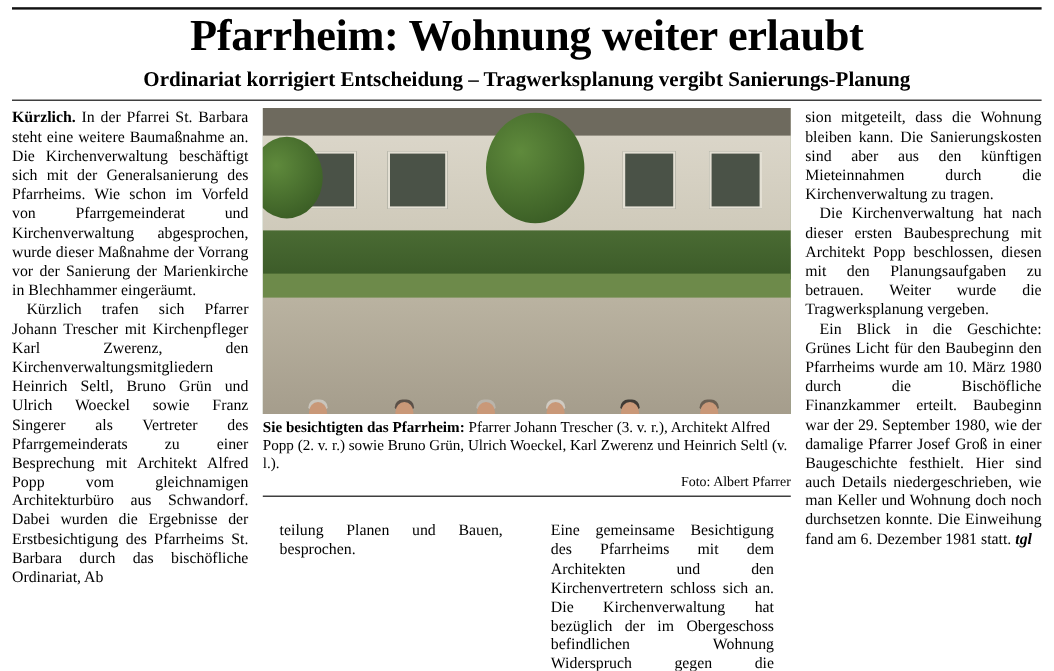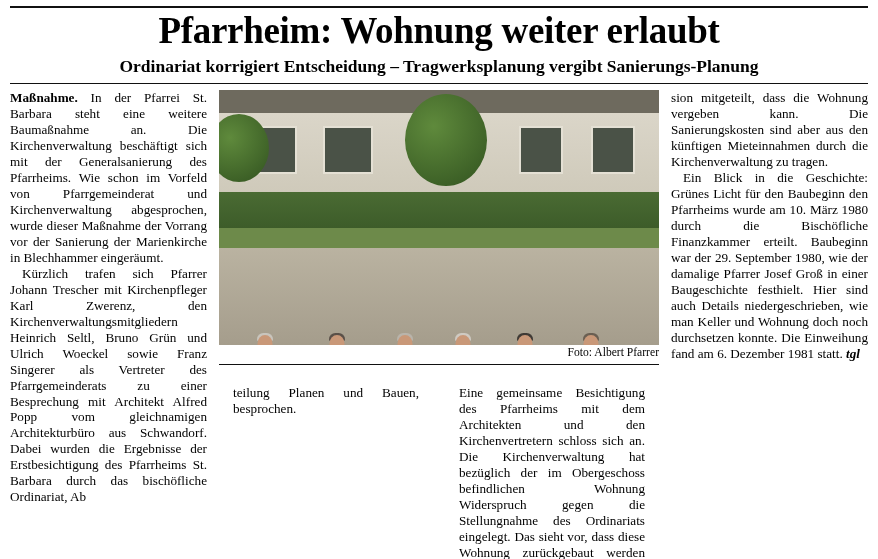--- a/index.html
+++ b/index.html
@@ -170,21 +170,21 @@
 
   <div class="rule-top"></div>
 
   <h1 class="headline">Pfarrheim: Wohnung weiter erlaubt</h1>
   <h2 class="subhead">Ordinariat korrigiert Entscheidung – Tragwerksplanung vergibt Sanierungs-Planung</h2>
   <div class="rule-under-sub"></div>
 
   <div class="columns">
 
     <div class="col">
-      <p class="first"><span class="dateline">Maßnahme.</span><span> In der Pfarrei St. Barbara steht eine weitere Baumaßnahme an. Die Kirchenverwaltung beschäftigt sich mit der Generalsanierung des Pfarrheims. Wie schon im Vorfeld von Pfarrgemeinderat und Kirchenverwaltung abgesprochen, wurde dieser Maßnahme der Vorrang vor der Sanierung der Marienkirche in Blechhammer eingeräumt.</span></p>
+      <p class="first"><span class="dateline">Kürzlich.</span><span> In der Pfarrei St. Barbara steht eine weitere Baumaßnahme an. Die Kirchenverwaltung beschäftigt sich mit der Generalsanierung des Pfarrheims. Wie schon im Vorfeld von Pfarrgemeinderat und Kirchenverwaltung abgesprochen, wurde dieser Maßnahme der Vorrang vor der Sanierung der Marienkirche in Blechhammer eingeräumt.</span></p>
       <p>Kürzlich trafen sich Pfarrer Johann Trescher mit Kirchenpfleger Karl Zwerenz, den Kirchenverwaltungsmitgliedern Heinrich Seltl, Bruno Grün und Ulrich Woeckel sowie Franz Singerer als Vertreter des Pfarrgemeinderats zu einer Besprechung mit Architekt Alfred Popp vom gleichnamigen Architekturbüro aus Schwandorf. Dabei wurden die Ergebnisse der Erstbesichtigung des Pfarrheims St. Barbara durch das bischöfliche Ordinariat, Ab</p>
     </div>
 
     <div class="midcol">
 
       <div class="photo-wrap">
         <div class="photo">
           <div class="ph-sky"></div>
           <div class="ph-building"></div>
           <div class="ph-roof"></div>
@@ -228,33 +228,35 @@
 
           </div>
 
           <div class="person" style="left:372px;">
             <div class="hair" style="background:#6a5f52;"></div>
             <div class="head"></div>
 
           </div>
         </div>
 
+        <div class="caption"><b>Sie besichtigten das Pfarrheim:</b><span> Pfarrer Johann Trescher (3. v. r.), Architekt Alfred Popp (2. v. r.) sowie Bruno Grün, Ulrich Woeckel, Karl Zwerenz und Heinrich Seltl (v. l.).</span></div>
         <div class="credit">Foto: Albert Pfarrer</div>
         <div class="cap-rule"></div>
       </div>
 
       <div class="mid-two">
         <div class="mid-col">
           <p class="first">teilung Planen und Bauen, besprochen.</p>
         </div>
         <div class="mid-col">
           <p class="first">Eine gemeinsame Besichtigung des Pfarrheims mit dem Architekten und den Kirchenvertretern schloss sich an. Die Kirchenverwaltung hat bezüglich der im Obergeschoss befindlichen Wohnung Widerspruch gegen die Stellungnahme des Ordinariats eingelegt. Das sieht vor, dass diese Wohnung zurückgebaut werden soll und somit aus dem Sanierungskonzept fällt. Inzwischen hat die Bischöfliche Baukommis-</p>
         </div>
       </div>
     </div>
 
     <div class="col">
-      <p class="first">sion mitgeteilt, dass die Wohnung vergeben kann. Die Sanierungskosten sind aber aus den künftigen Mieteinnahmen durch die Kirchenverwaltung zu tragen.</p>
+      <p class="first">sion mitgeteilt, dass die Wohnung bleiben kann. Die Sanierungskosten sind aber aus den künftigen Mieteinnahmen durch die Kirchenverwaltung zu tragen.</p>
+      <p>Die Kirchenverwaltung hat nach dieser ersten Baubesprechung mit Architekt Popp beschlossen, diesen mit den Planungsaufgaben zu betrauen. Weiter wurde die Tragwerksplanung vergeben.</p>
       <p><span>Ein Blick in die Geschichte: Grünes Licht für den Baubeginn den Pfarrheims wurde am 10. März 1980 durch die Bischöfliche Finanzkammer erteilt. Baubeginn war der 29. September 1980, wie der damalige Pfarrer Josef Groß in einer Baugeschichte festhielt. Hier sind auch Details niedergeschrieben, wie man Keller und Wohnung doch noch durchsetzen konnte. Die Einweihung fand am 6. Dezember 1981 statt.</span> <span class="endmark">tgl</span></p>
     </div>
 
   </div>
 </div>
 
 </body></html>

